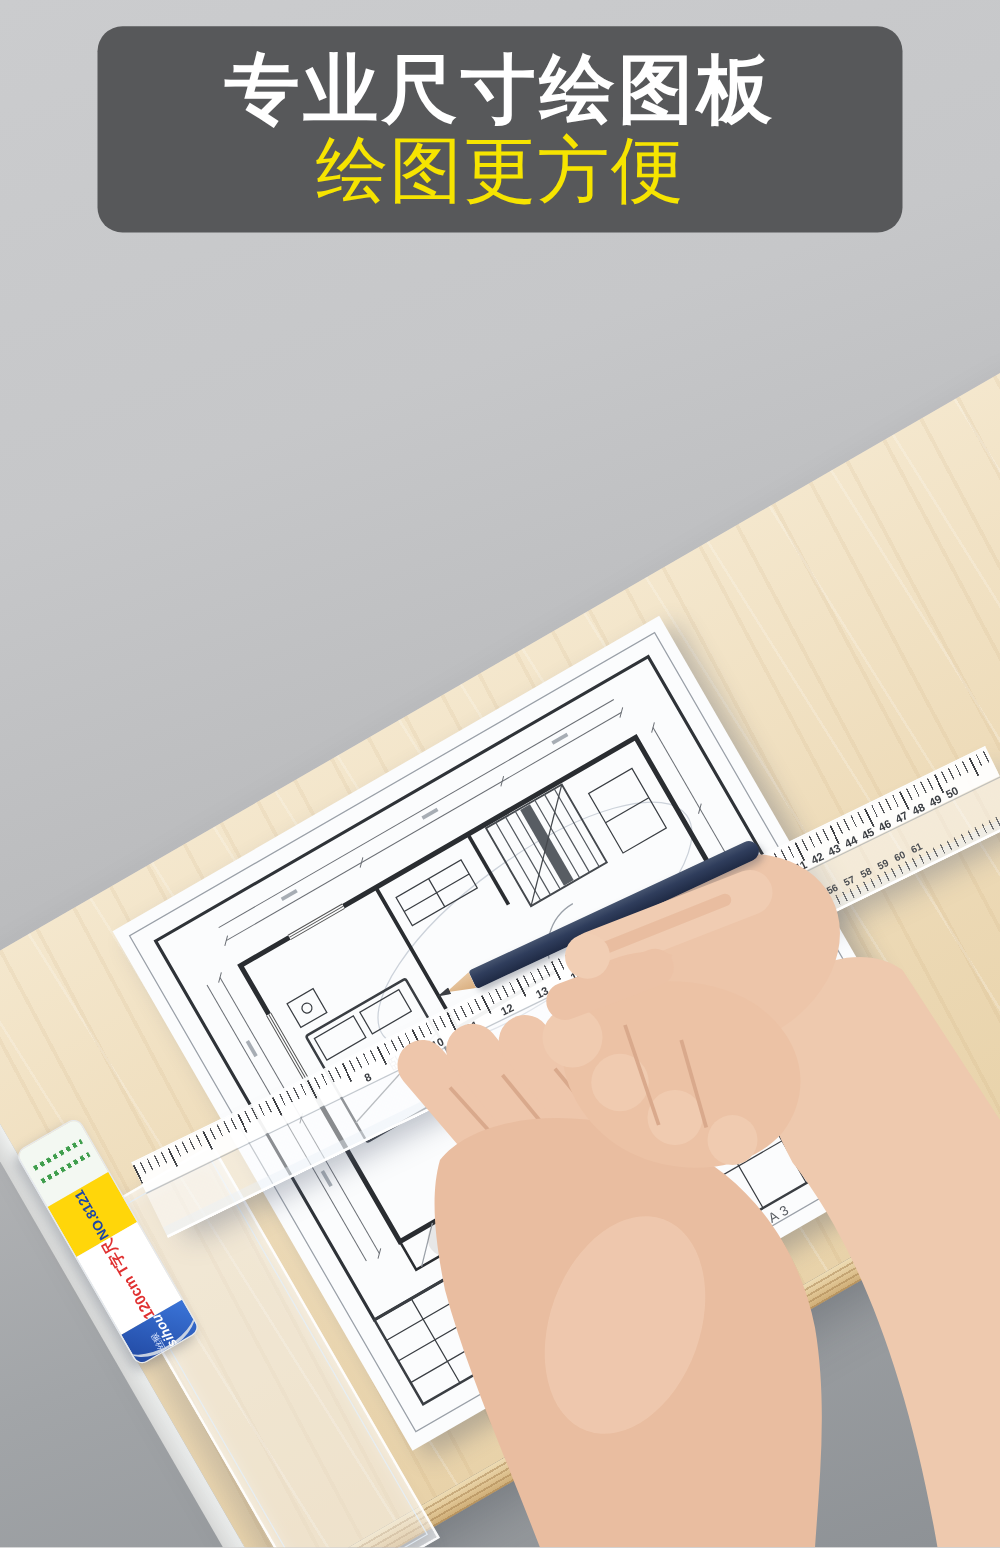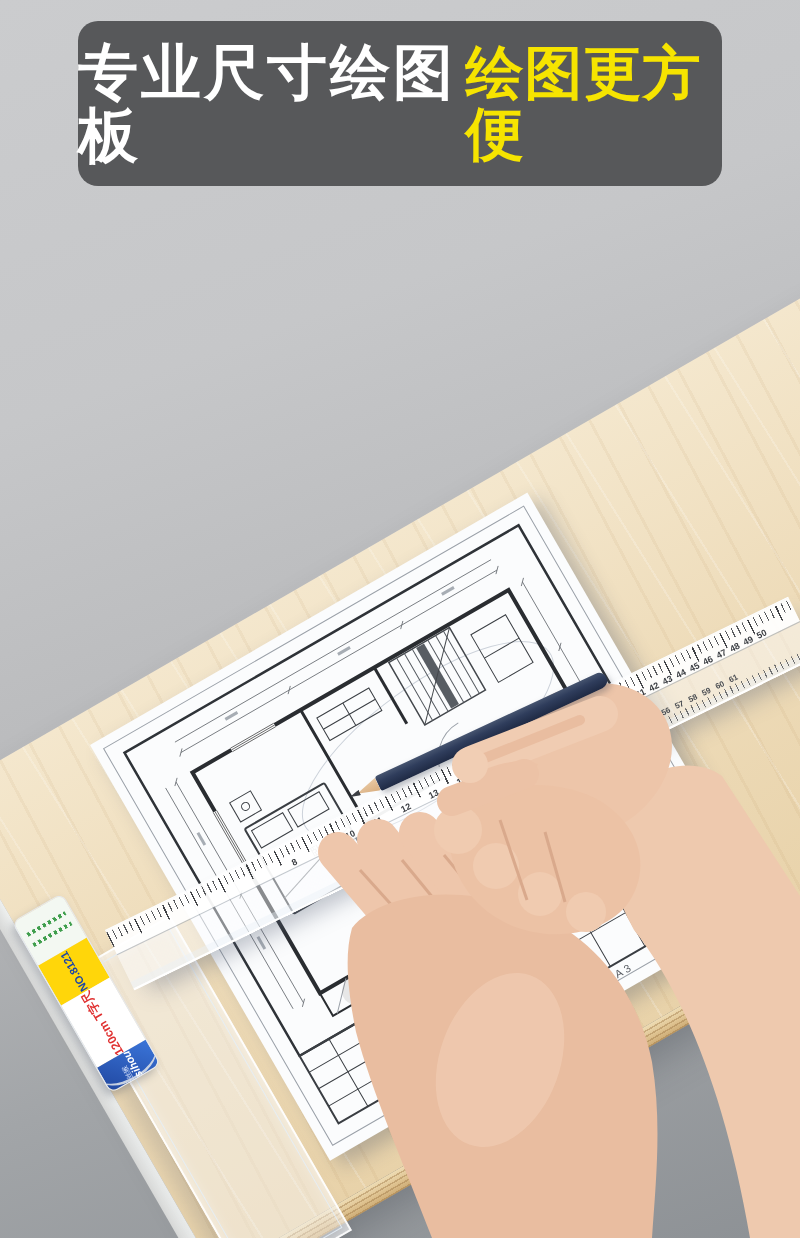--- a/index.html
+++ b/index.html
@@ -5,24 +5,24 @@
   html,body{margin:0;padding:0;background:#e8e8e8;}
   .canvas{
     position:relative;width:800px;height:1238px;overflow:hidden;
     font-family:"Liberation Sans",sans-serif;
     background:linear-gradient(160deg,#cbccce 0%,#c6c7c9 28%,#b9babc 52%,#a2a5a8 74%,#8d9195 100%);
   }
   
   .banner{
     position:absolute;left:78px;top:21px;width:644px;height:165px;z-index:100;
     background:var(--banner-bg,#57585a);border-radius:20px;
-    display:flex;flex-direction:row;align-items:center;justify-content:center;gap:4px;
+    display:flex;flex-direction:column;align-items:center;justify-content:center;gap:4px;
   }
   .banner .l1{font-size:60px;font-weight:900;letter-spacing:3px;color:var(--banner-title,#fff);line-height:1.05;}
-  .banner .l2{font-size:58px;font-weight:700;letter-spacing:1px;color:var(--banner-subtitle,#f6e400);line-height:1.05;}
+  .banner .l2{font-size:58px;font-weight:400;letter-spacing:1px;color:var(--banner-subtitle,#f6e400);line-height:1.05;}
   
   .board{
     position:absolute;left:-60px;top:795px;width:1000px;height:553px;z-index:10;
     transform:rotate(-30deg);transform-origin:top left;
     background:
       repeating-linear-gradient(92deg, rgba(181,141,88,.09) 0 3px, rgba(255,255,255,0) 3px 34px),
       repeating-linear-gradient(88deg, rgba(255,255,255,.20) 0 2px, rgba(255,255,255,0) 2px 57px),
       linear-gradient(180deg,#f4e7cd 0%,#eedcba 45%,#e8d2a9 100%);
     box-shadow:20px 32px 44px rgba(40,45,55,.30);
   }

